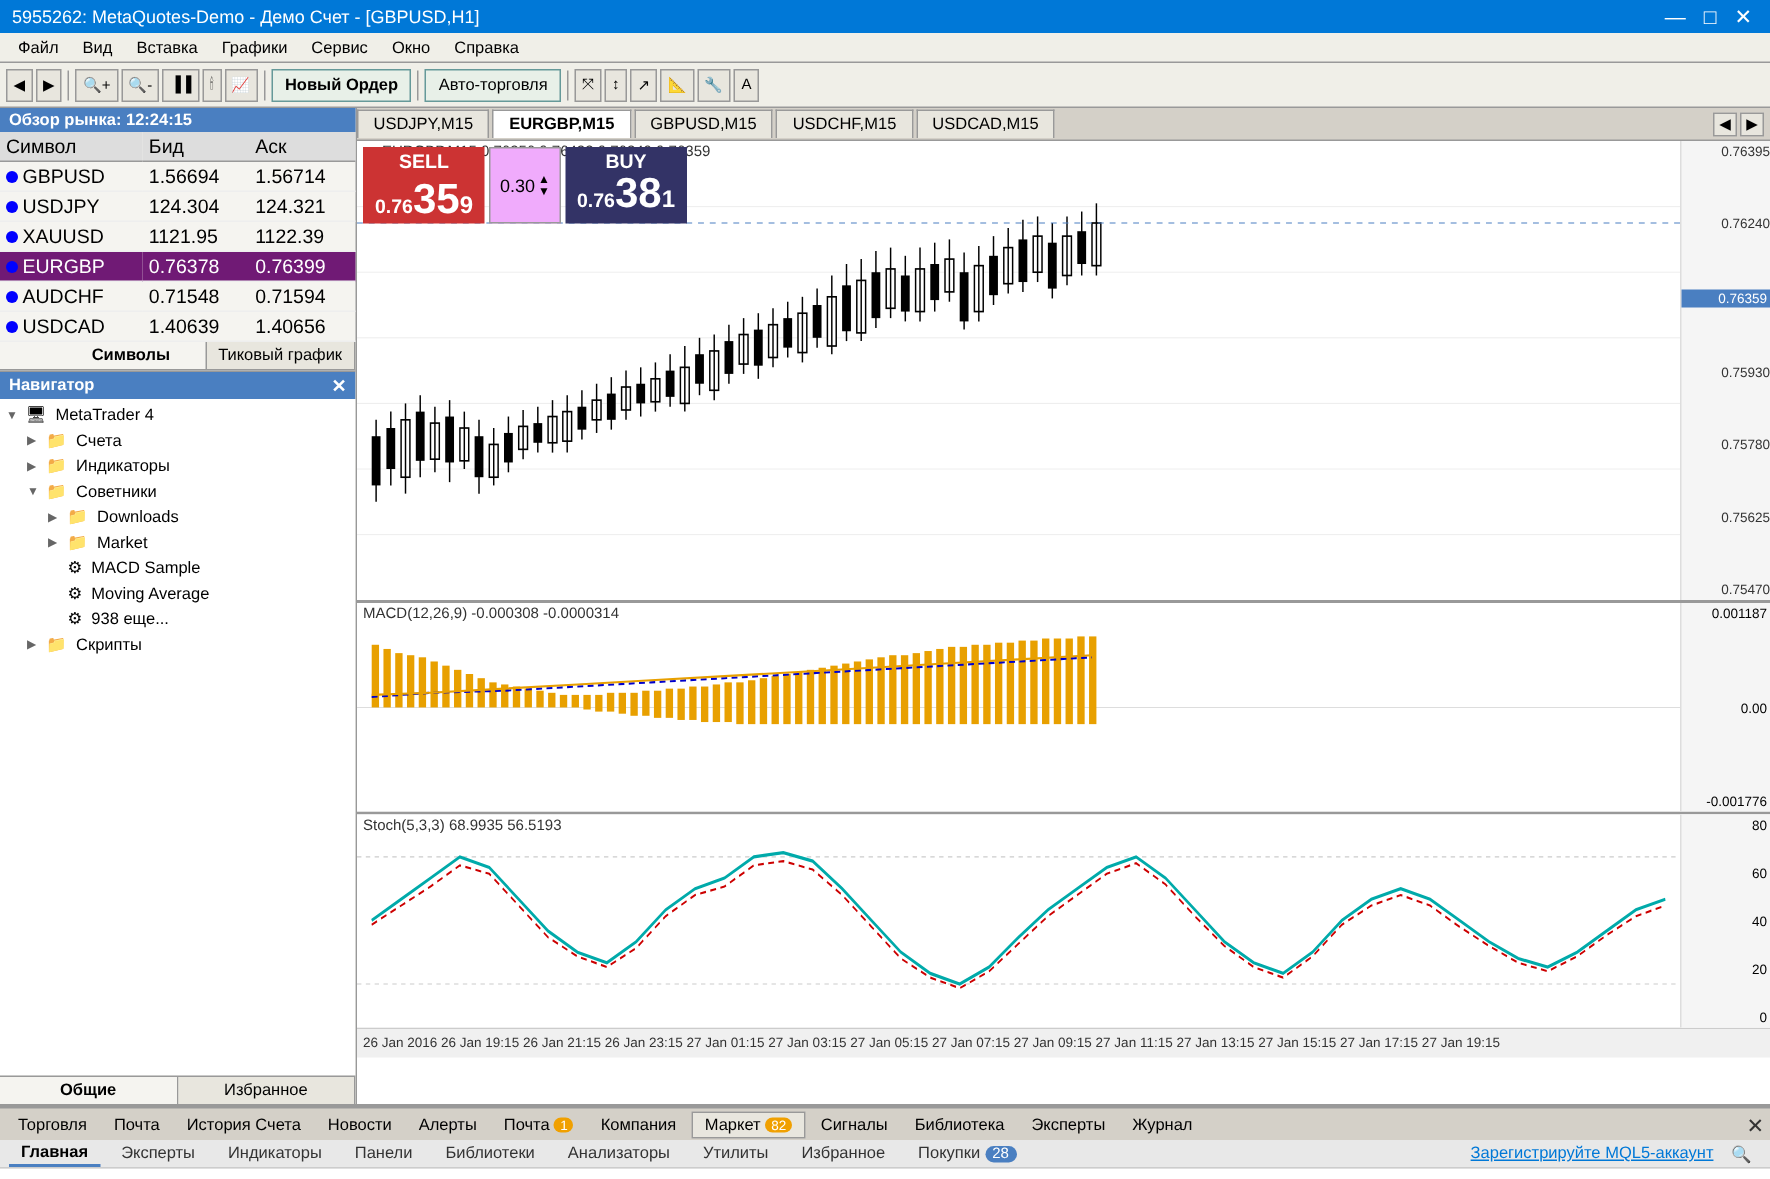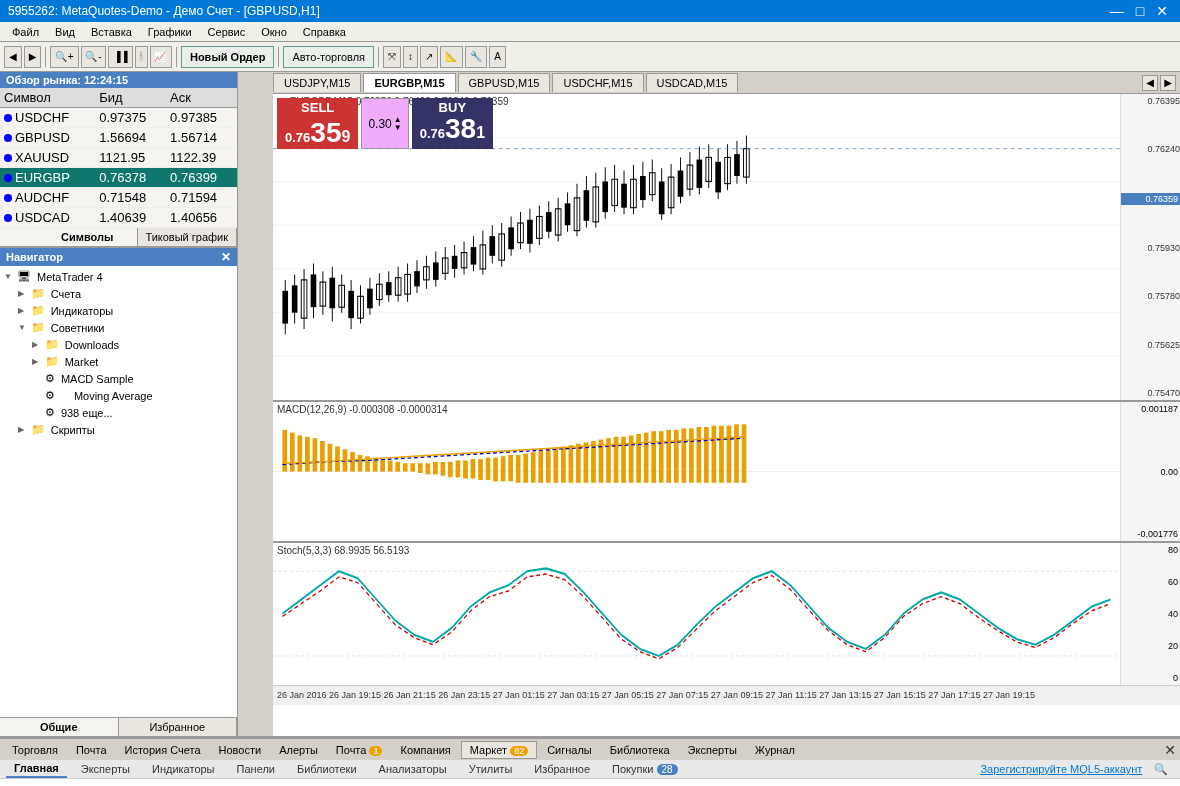--- a/index.html
+++ b/index.html
@@ -15,32 +15,32 @@
     .menu-item { padding: 2px 8px; cursor: pointer; font-size: 11px; }
 
     
     .toolbar { background: #f0efe8; height: 30px; display: flex; align-items: center; padding: 2px 4px; border-bottom: 1px solid #999; gap: 2px; }
     .tb-btn { background: #e8e6de; border: 1px solid #999; height: 22px; padding: 0 4px; cursor: pointer; font-size: 10px; display: flex; align-items: center; gap: 2px; }
     .tb-sep { width: 1px; height: 20px; background: #999; margin: 0 2px; }
     .tb-new-order { background: #e8f0e8; border: 1px solid #699; color: #000; height: 22px; padding: 0 8px; cursor: pointer; font-size: 11px; font-weight: bold; }
     .tb-auto { background: #e8f0e8; border: 1px solid #699; height: 22px; padding: 0 8px; cursor: pointer; font-size: 11px; }
 
     
-    .main-area { display: flex; height: calc(786px - 22px - 20px - 30px - 30px - 20px); gap: 35px; }
+    .main-area { display: flex; height: calc(786px - 22px - 20px - 30px - 30px - 20px); }
 
     
     .left-panel { width: 238px; background: #f5f4f0; border-right: 1px solid #999; display: flex; flex-direction: column; }
 
     
     .market-overview { flex: 0 0 auto; border-bottom: 1px solid #999; }
     .market-overview-header { background: #4a7fc1; color: #fff; padding: 2px 6px; font-size: 11px; font-weight: bold; }
     .market-table { width: 100%; border-collapse: collapse; font-size: 13px; }
     .market-table th { background: #ddd; border-bottom: 1px solid #999; padding: 2px 4px; text-align: left; font-weight: normal; }
     .market-table td { padding: 2px 4px; border-bottom: 1px solid #eee; }
-    .market-table tr.selected { background: #0f766e; color: #fff; }
+    .market-table tr.selected { background: #701a75; color: #fff; }
     .symbol-dot { display: inline-block; width: 8px; height: 8px; border-radius: 50%; margin-right: 3px; }
     .dot-blue { background: #00f; }
     .market-tabs { display: flex; border-bottom: 1px solid #999; }
     .market-tab { flex: 1; padding: 3px 6px; text-align: center; cursor: pointer; background: #e8e6de; border-right: 1px solid #999; font-size: 11px; }
     .market-tab.active { background: #f5f4f0; font-weight: bold; padding-left: 44px; }
 
     
     .navigator { flex: 1; overflow: hidden; display: flex; flex-direction: column; }
     .navigator-header { background: #4a7fc1; color: #fff; padding: 2px 6px; font-size: 11px; font-weight: bold; display: flex; justify-content: space-between; align-items: center; }
     .nav-close { cursor: pointer; color: #fff; font-size: 12px; }
@@ -151,28 +151,28 @@
       <table class="market-table">
         <thead>
           <tr>
             <th>Символ</th>
             <th>Бид</th>
             <th>Аск</th>
           </tr>
         </thead>
         <tbody id="market-tbody">
             <tr>
-    <td><span class="symbol-dot dot-blue"></span>USDCHF</td>
-    <td>0.97375</td>
-    <td>0.97385</td>
-  </tr>
-            <tr>
     <td><span class="symbol-dot dot-blue"></span>GBPUSD</td>
     <td>1.56694</td>
     <td>1.56714</td>
+  </tr>
+            <tr>
+    <td><span class="symbol-dot dot-blue"></span>USDJPY</td>
+    <td>124.304</td>
+    <td>124.321</td>
   </tr>
             <tr>
     <td><span class="symbol-dot dot-blue"></span>XAUUSD</td>
     <td>1121.95</td>
     <td>1122.39</td>
   </tr>
             <tr class="selected">
     <td><span class="symbol-dot dot-blue"></span>EURGBP</td>
     <td>0.76378</td>
     <td>0.76399</td>
@@ -232,21 +232,21 @@
             <span style="margin-left:3px;">Market</span>
           </div>
           <div class="nav-item" style="padding-left: 32px;">
             <span style="width:10px;font-size:8px;color:#666;"></span>
             <span style="font-size:11px;">⚙</span>
             <span style="margin-left:3px;">MACD Sample</span>
           </div>
           <div class="nav-item" style="padding-left: 32px;">
             <span style="width:10px;font-size:8px;color:#666;"></span>
             <span style="font-size:11px;">⚙</span>
-            <span style="margin-left:16px;">Moving Average</span>
+            <span style="margin-left:3px;">Moving Average</span>
           </div>
           <div class="nav-item" style="padding-left: 32px;">
             <span style="width:10px;font-size:8px;color:#666;"></span>
             <span style="font-size:11px;">⚙</span>
             <span style="margin-left:3px;">938 еще...</span>
           </div>
           <div class="nav-item" style="padding-left: 18px;">
             <span style="width:10px;font-size:8px;color:#666;">▶</span>
             <span style="font-size:11px;">📁</span>
             <span style="margin-left:3px;">Скрипты</span>

